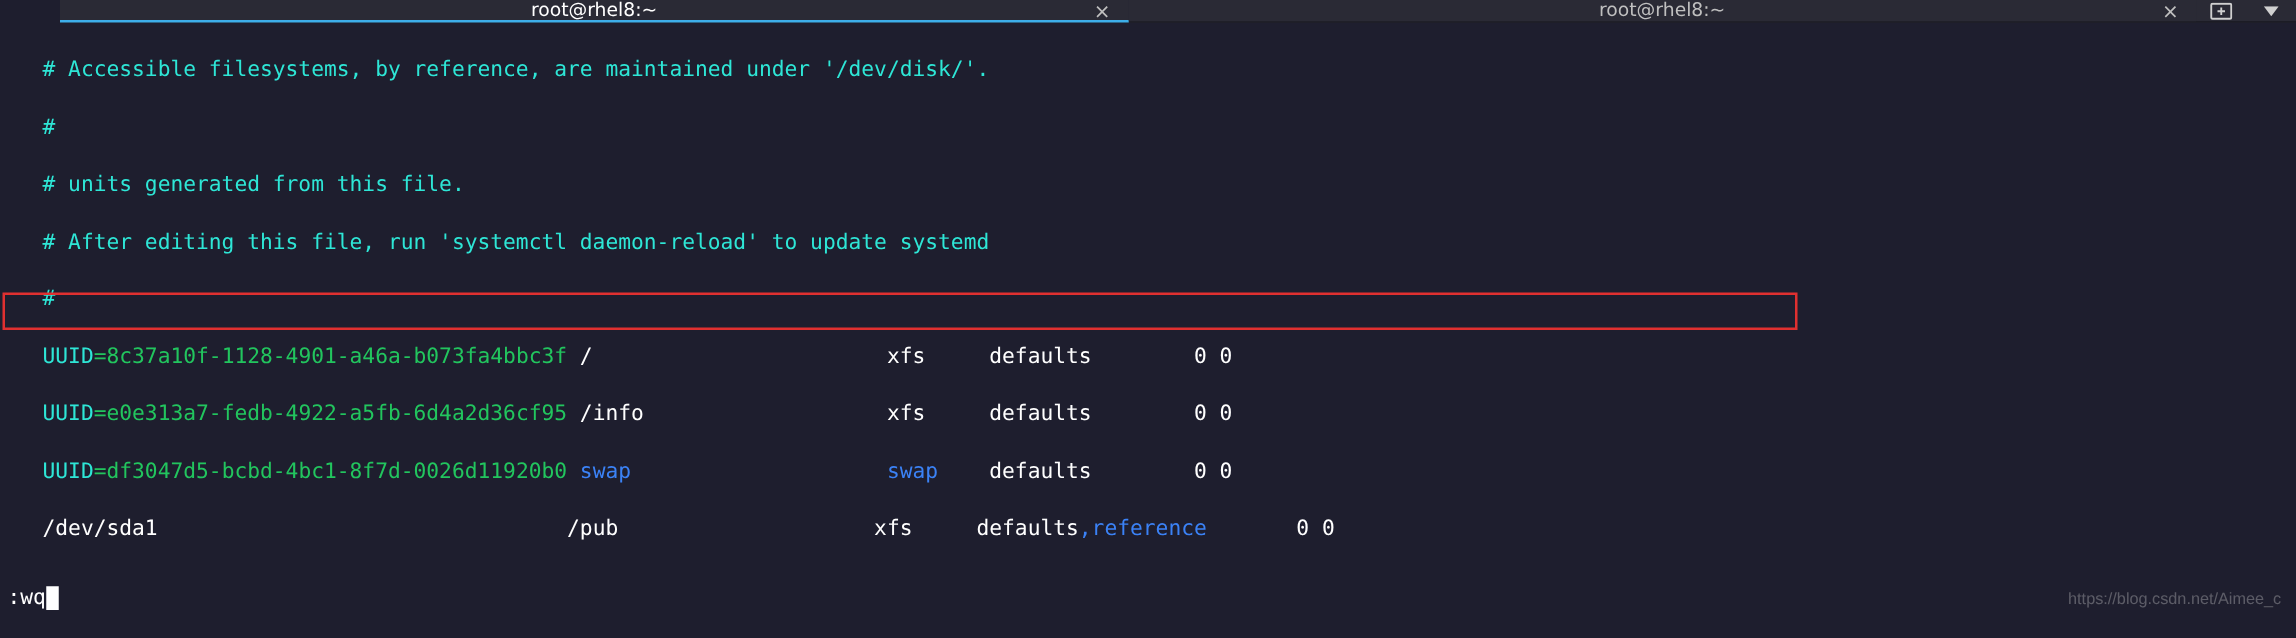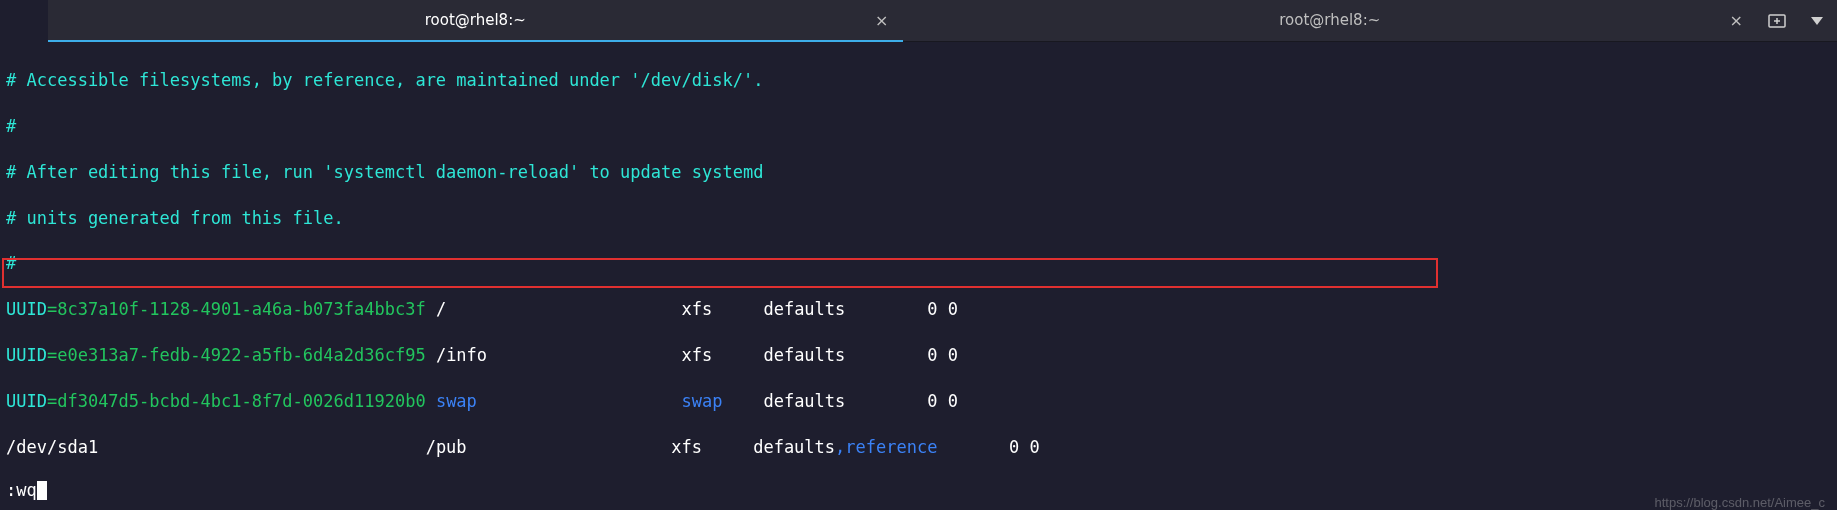--- a/index.html
+++ b/index.html
@@ -9,21 +9,21 @@
     font-size: 17px;
     line-height: 1.35;
     width: 1837px;
     height: 510px;
     overflow: hidden;
     color: #ffffff;
   }
 
   
   .tabbar {
-    height: 42px;
+    height: 18px;
     background: #2a2a35;
     display: flex;
     align-items: stretch;
     border-bottom: 1px solid #181820;
     user-select: none;
     margin-left: 48px;
   }
   .tab {
     flex: 1;
     display: flex;
@@ -63,21 +63,21 @@
   }
   .tabbar .menu svg, .tabbar .new-tab svg { display:block; }
 
   
   .term {
     padding: 4px 6px 0 6px;
     white-space: pre;
     position: relative;
     height: calc(510px - 34px);
   }
-  .line { display: block; }
+  .line { display: block; margin-left: 28px; }
   .cyan   { color: #2ee6d6; }
   .white  { color: #ffffff; }
   .purple { color: #22c55e; }
   .yellow { color: #3b82f6; }
   .cursor {
     display: inline-block;
     width: 10px; height: 19px;
     background: #ffffff;
     vertical-align: text-bottom;
   }
@@ -95,21 +95,21 @@
     color: rgba(210,210,210,0.35);
     font-family: sans-serif;
     font-size: 13px;
     margin-left: 20px;
   }
 
   
   .status {
     position: absolute;
     left: 6px;
-    bottom: 16px;
+    bottom: 4px;
   }
 </style>
 </head>
 <body>
 
 <div class="tabbar">
   <div class="tab active">
     <span>root@rhel8:~</span>
     <span class="close">×</span>
   </div>
@@ -127,22 +127,22 @@
   <div class="menu">
     <svg width="12" height="8" viewBox="0 0 12 8" fill="#d0d0d0">
       <polygon points="0,0 12,0 6,8"></polygon>
     </svg>
   </div>
 </div>
 
 <div class="term">
 <span class="line cyan"># Accessible filesystems, by reference, are maintained under '/dev/disk/'.</span>
 <span class="line cyan">#</span>
+<span class="line cyan"># units generated from this file.</span>
 <span class="line cyan"># After editing this file, run 'systemctl daemon-reload' to update systemd</span>
-<span class="line cyan"># units generated from this file.</span>
 <span class="line cyan">#</span>
 <span class="line"><span class="cyan">UUID</span><span class="purple">=8c37a10f-1128-4901-a46a-b073fa4bbc3f</span><span class="white"> /                       </span><span class="white">xfs     </span><span class="white">defaults        </span><span class="white">0 0</span></span>
 <span class="line"><span class="cyan">UUID</span><span class="purple">=e0e313a7-fedb-4922-a5fb-6d4a2d36cf95</span><span class="white"> /info                   </span><span class="white">xfs     </span><span class="white">defaults        </span><span class="white">0 0</span></span>
 <span class="line"><span class="cyan">UUID</span><span class="purple">=df3047d5-bcbd-4bc1-8f7d-0026d11920b0</span><span class="yellow"> swap                    </span><span class="yellow">swap    </span><span class="white">defaults        </span><span class="white">0 0</span></span>
 <span class="line"><span class="white">/dev/sda1                                </span><span class="white">/pub                    </span><span class="white">xfs     </span><span class="white">defaults</span><span class="yellow">,reference</span><span class="white">       </span><span class="white">0 0</span></span>
 
 
 
 
 

